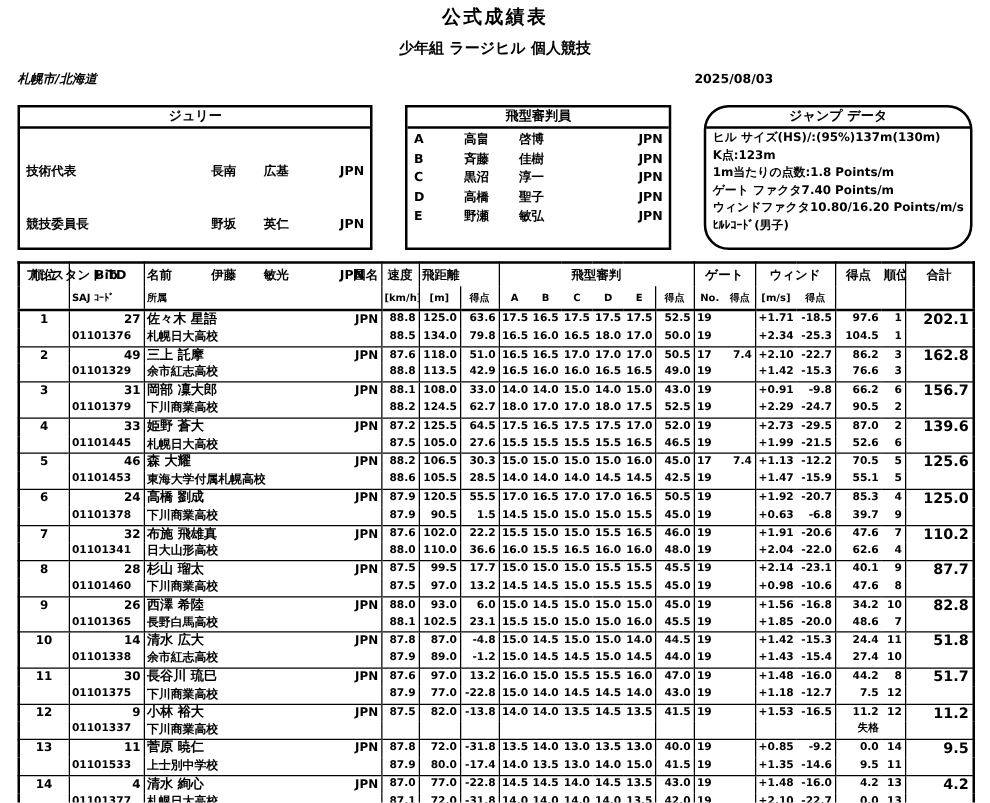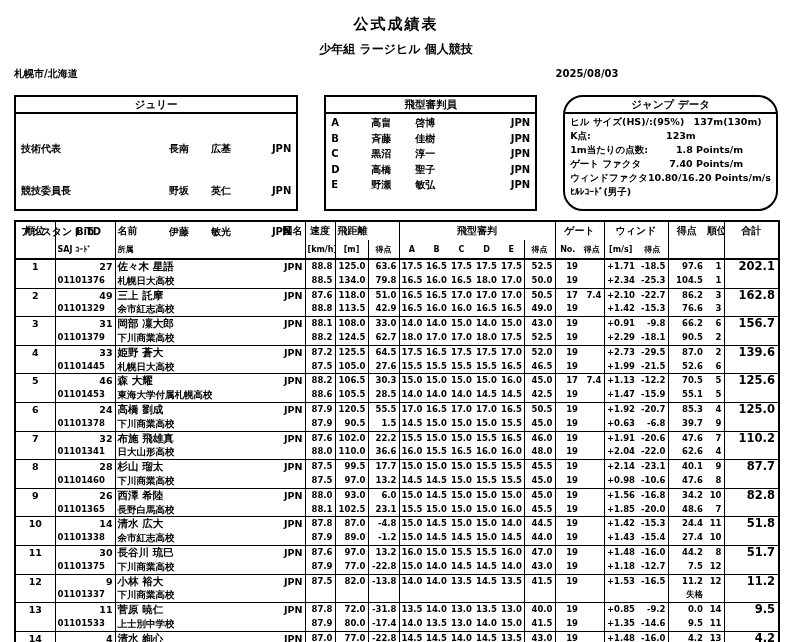--- a/index.html
+++ b/index.html
@@ -1,58 +1,58 @@
 <!DOCTYPE html>
 <html><head>
 <meta charset="utf-8">
 <style>
   html,body{margin:0;padding:0;background:#fff;color:#000;}
   body{width:792px;height:642px;font-family:"DejaVu Sans","Liberation Sans",sans-serif;font-weight:bold;overflow:hidden;}
-  .title{font-size:15px;text-align:center;padding-top:15px;letter-spacing:2px;}
+  .title{font-size:15px;text-align:center;padding-top:4px;letter-spacing:2px;}
   .subtitle{font-size:12px;text-align:center;margin-top:7px;}
   .info-row{display:flex;margin:9px 14px 0 14px;font-size:10px;align-items:baseline;}
-  .info-left{flex:1;text-align:left;}
+  .info-left{flex:1;text-align:left;font-style:italic;}
   .info-center{flex:1;text-align:center;}
   .info-right{flex:1;text-align:right;}
   .time-sep{display:inline-block;width:16px;}
   .boxes{display:flex;margin:14px 14px 0 14px;gap:28px;}
   .box{border:2px solid #000;height:116px;box-sizing:border-box;background:#fff;}
   .box+.box{margin-left:-2px;}
   .box-jury{width:310px;}
   .box-judges{width:232px;}
   .box-jump{width:228px;border-radius:20px;}
   .box-title{font-size:10.5px;text-align:center;border-bottom:2px solid #000;line-height:15px;}
   .box-body{padding:1px 5px 0 5px;font-size:10px;}
   .jury-row{display:grid;grid-template-columns:148px 42px 1fr 34px;line-height:15.5px;margin-top:26px;}
   .judge-row{display:grid;grid-template-columns:40px 44px 1fr 34px;line-height:15.5px;}
   .p-nat{text-align:right;}
   .jd-row{display:flex;justify-content:space-between;line-height:14.1px;font-size:9.5px;}
   .jd-label{white-space:nowrap;}
-  .jd-value{white-space:nowrap;text-align:center;flex:1;}
+  .jd-value{white-space:nowrap;text-align:left;flex:1;}
   table.results{border-collapse:collapse;table-layout:fixed;width:764px;margin:9px 14px 0 14px;border:2px solid #000;}
   th,td{padding:0 2px;white-space:nowrap;overflow:hidden;font-weight:bold;}
   thead tr{height:19px;}
   thead th{font-size:10px;vertical-align:middle;}
   tr.subhead th{font-size:8px;}
   tr.subhead th{border-bottom:2.5px solid #000;}
   tbody tr{height:13.8px;}
   tbody td{font-size:8.5px;line-height:13.8px;vertical-align:middle;}
   .vl{border-left:1.5px solid #000;}
   tbody tr.block-start td{border-top:1.5px solid #000;}
   .t-c{text-align:center;}
   .t-l{text-align:left;}
   .c-rank{text-align:center;font-size:9.5px;}
   .c-bib{text-align:right;font-size:9.5px;}
   .c-saj{text-align:left;font-size:8.5px;}
   .c-name .nm{float:left;font-size:10.5px;}
   .c-name .nat{float:right;font-size:9.5px;}
   .c-club{text-align:left;font-size:9.5px;}
   .c-num{text-align:right;}
   .c-jud{text-align:center;}
-  .c-gate{text-align:right;}
+  .c-gate{text-align:left;}
   .c-total{text-align:right;font-size:11.5px;padding-right:3px;}
   .disq{font-size:8.5px;}
 </style>
 </head>
 <body>
 
 <div class="title">公式成績表</div>
 <div class="subtitle">少年組 ラージヒル 個人競技</div>
 <div class="info-row">
   <div class="info-left">札幌市/北海道</div>
@@ -347,21 +347,21 @@
     <td class="c-num vl">62.7</td>
     <td class="c-jud vl">18.0</td>
     <td class="c-jud">17.0</td>
     <td class="c-jud">17.0</td>
     <td class="c-jud">18.0</td>
     <td class="c-jud">17.5</td>
     <td class="c-num vl">52.5</td>
     <td class="c-gate vl">19</td>
     <td class="c-num"></td>
     <td class="c-num vl">+2.29</td>
-    <td class="c-num">-18.1</td>
+    <td class="c-num">-24.7</td>
     <td class="c-num disq vl">90.5</td>
     <td class="c-num">2</td>
     <td class="vl"></td>
   </tr>
 
   <tr class="block-start">
     <td class="c-rank">4</td>
     <td class="c-bib vl">33</td>
     <td class="c-name vl">
           <span class="nm">姫野 蒼大</span>

